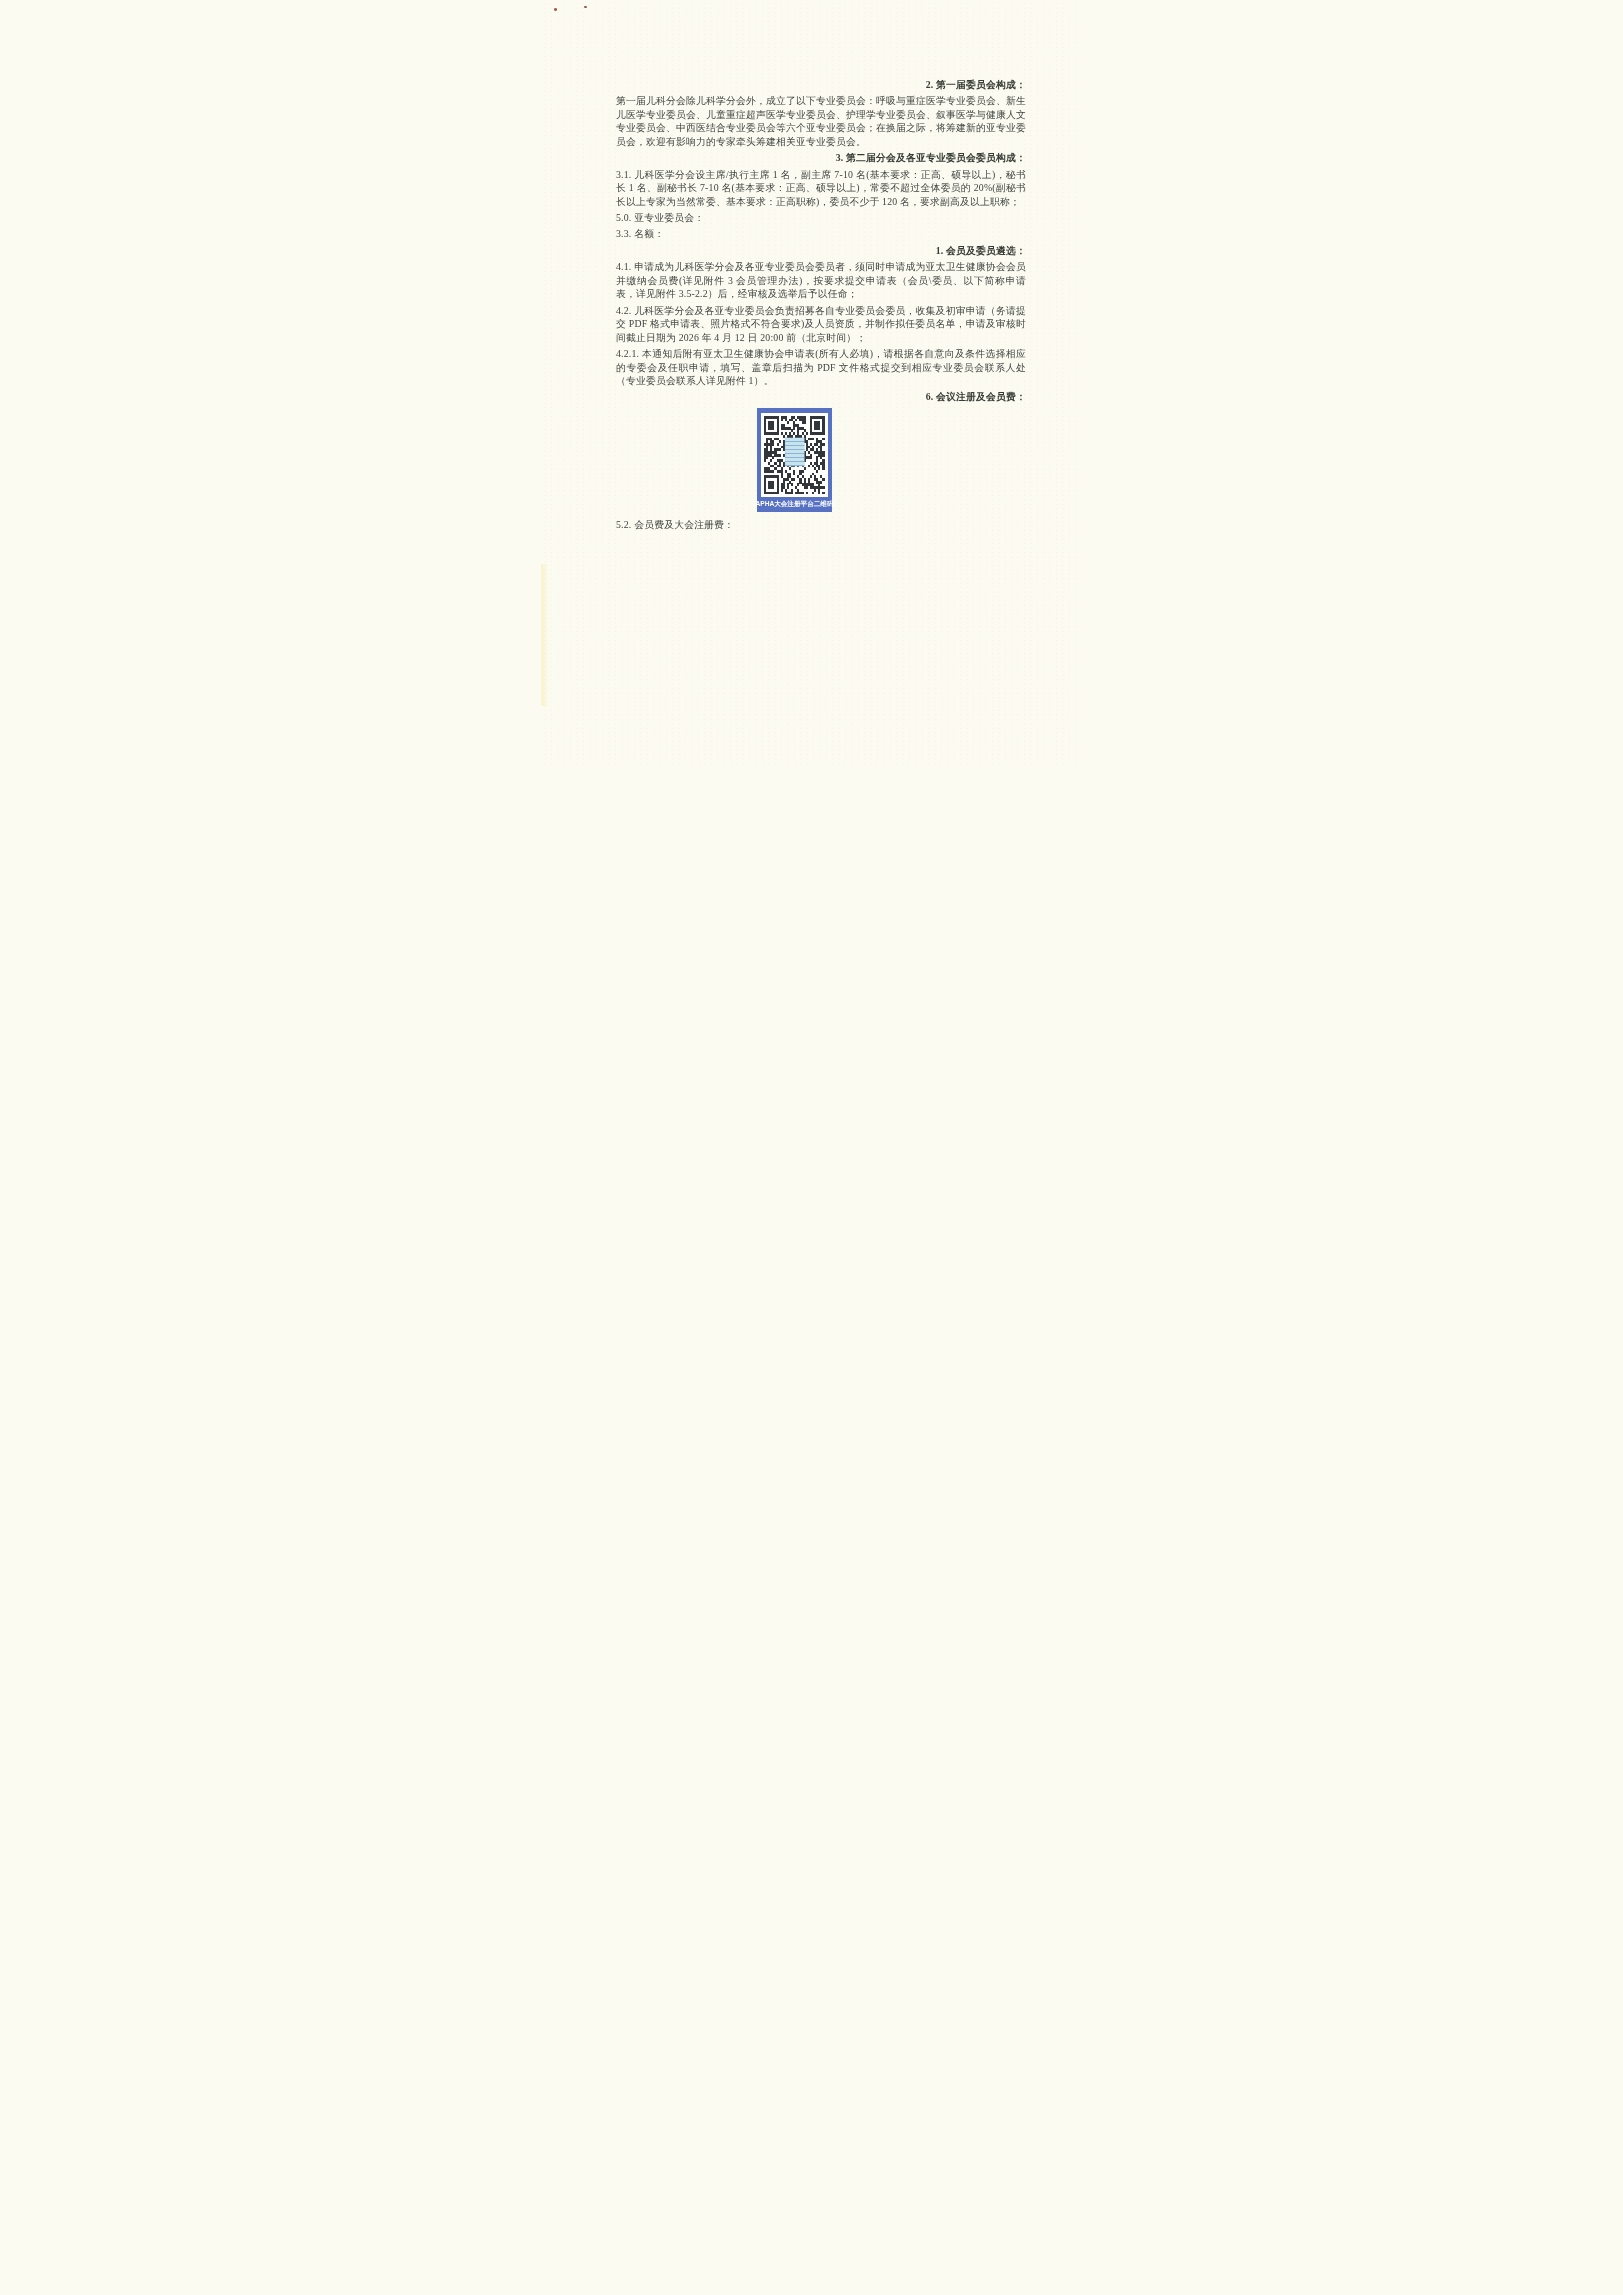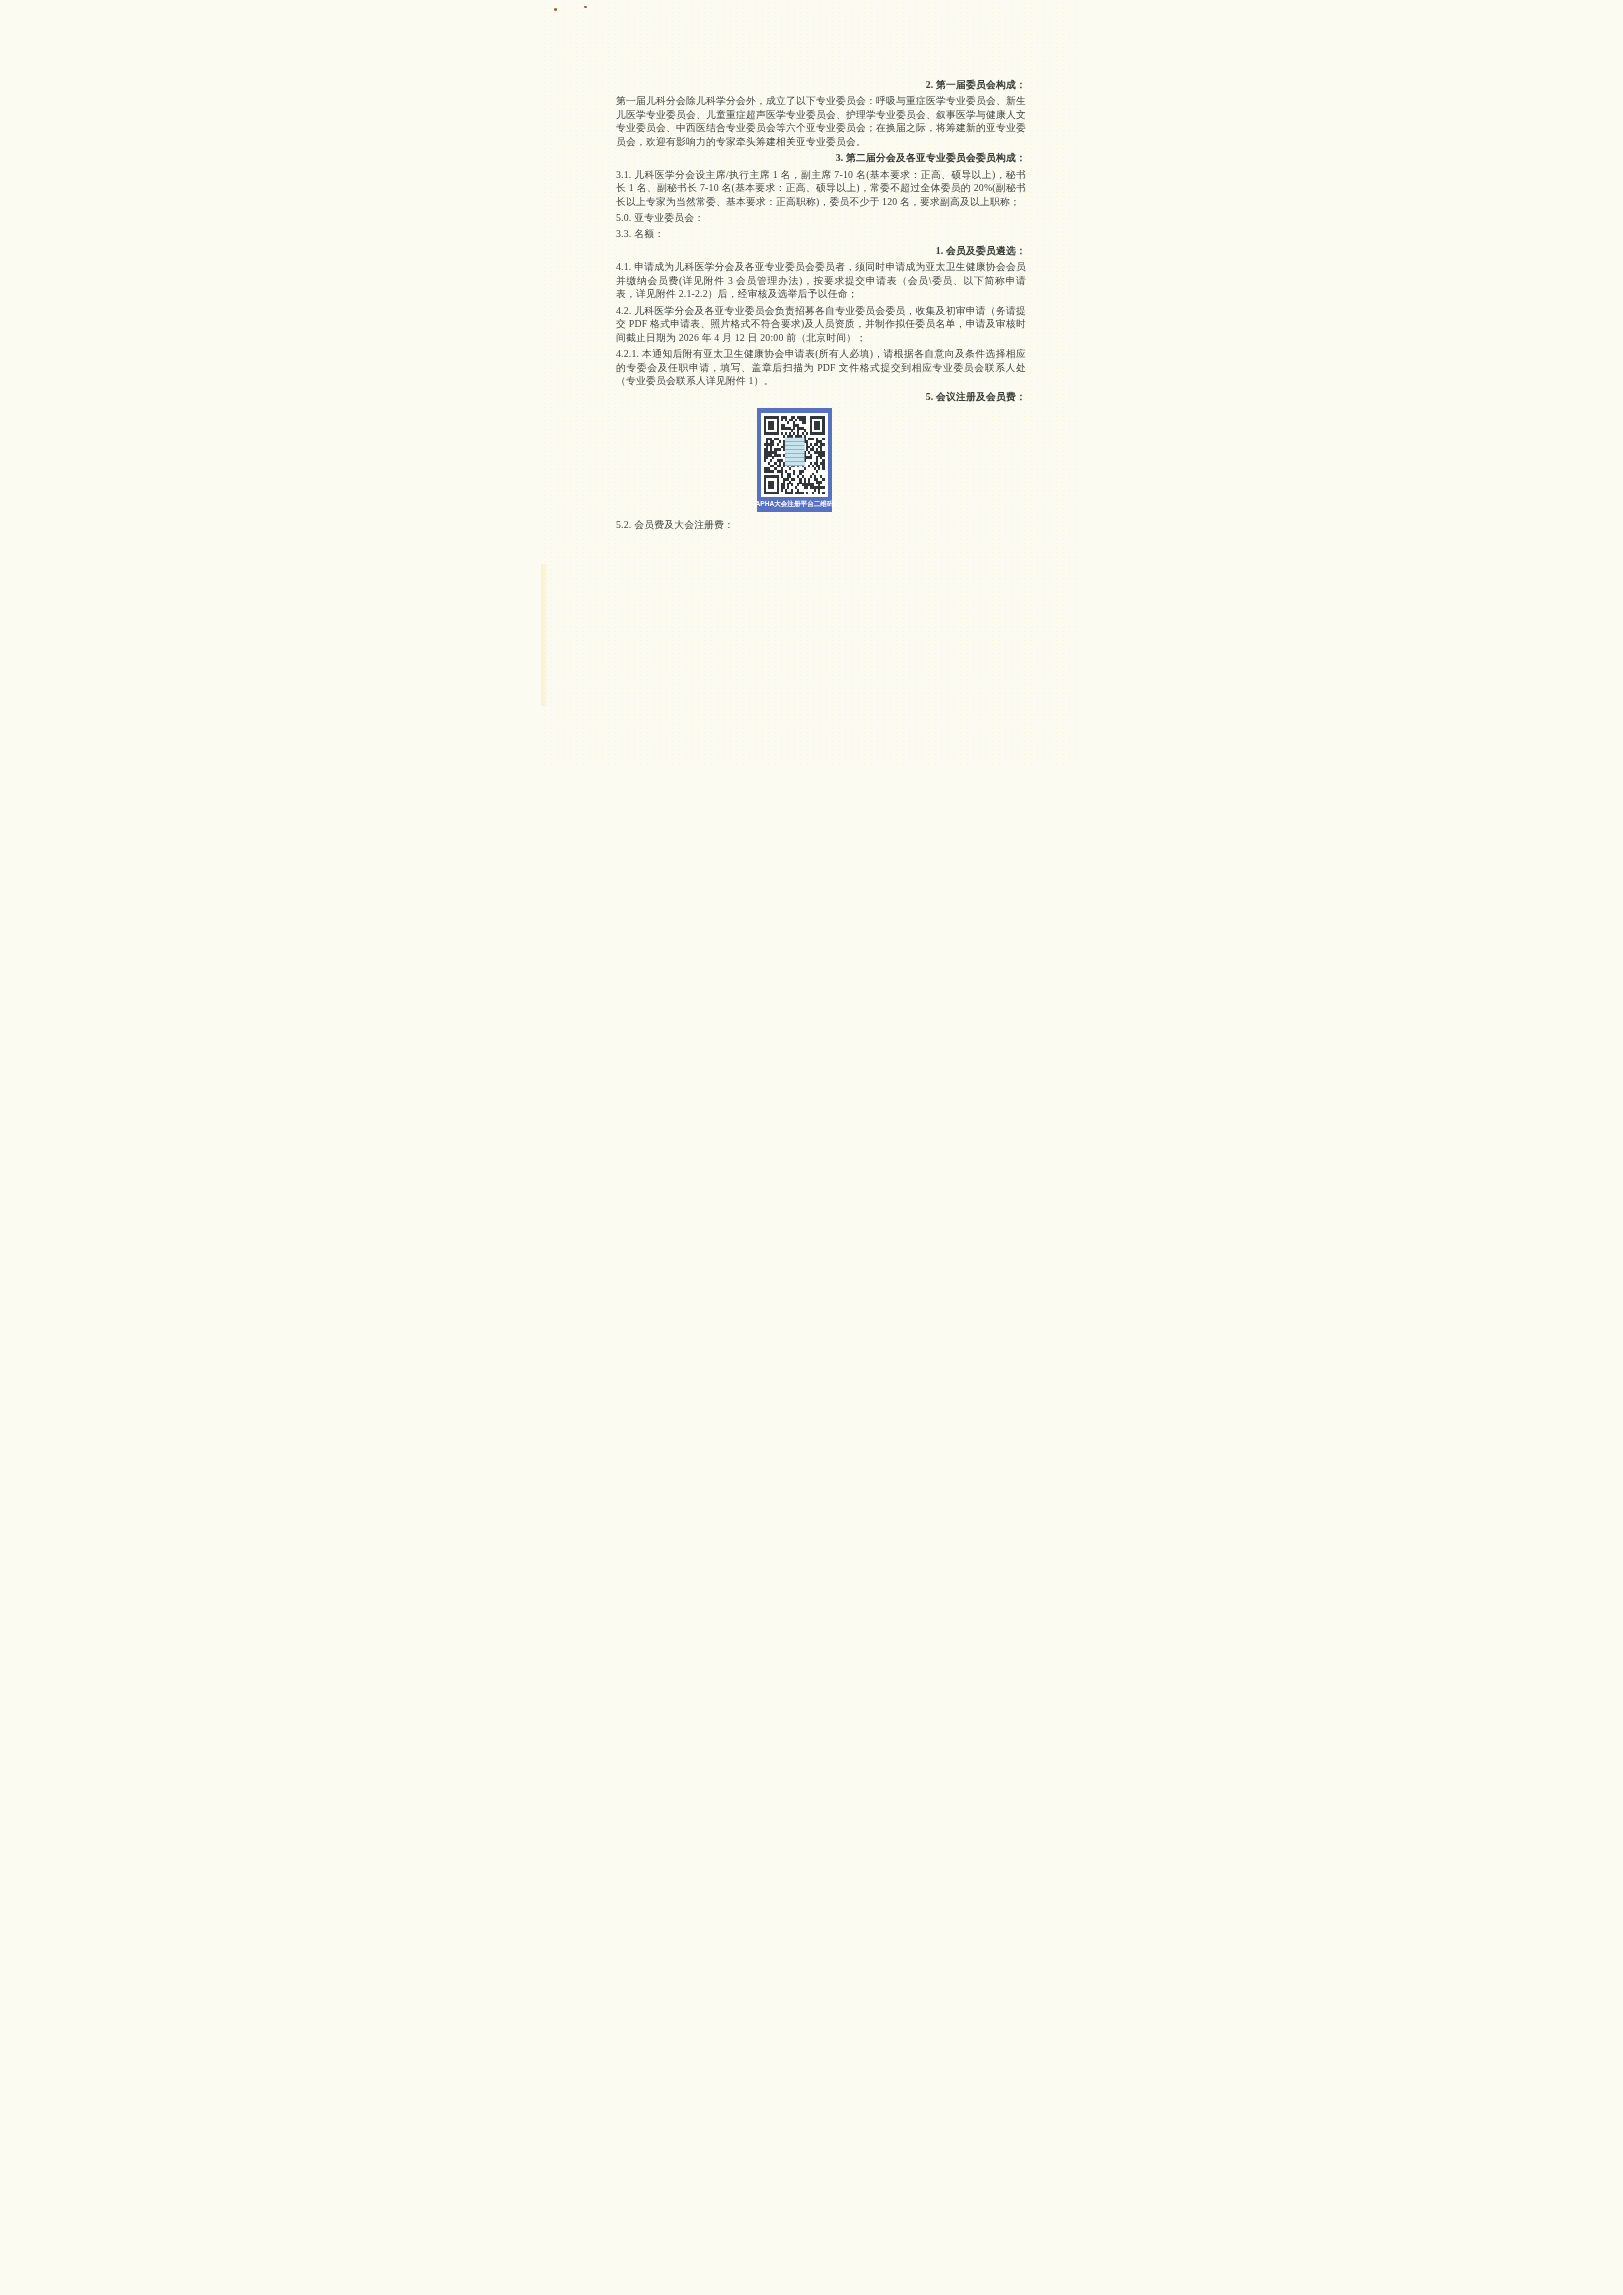--- a/index.html
+++ b/index.html
@@ -83,24 +83,24 @@
   <div class="smudge"></div>
 
   <div class="content" style="color: rgb(62, 68, 64);">
     <p class="p h">2. 第一届委员会构成：</p>
     <p class="p">第一届儿科分会除儿科学分会外，成立了以下专业委员会：呼吸与重症医学专业委员会、新生儿医学专业委员会、儿童重症超声医学专业委员会、护理学专业委员会、叙事医学与健康人文专业委员会、中西医结合专业委员会等六个亚专业委员会；在换届之际，将筹建新的亚专业委员会，欢迎有影响力的专家牵头筹建相关亚专业委员会。</p>
     <p class="p h">3. 第二届分会及各亚专业委员会委员构成：</p>
     <p class="p">3.1. 儿科医学分会设主席/执行主席 1 名，副主席 7-10 名(基本要求：正高、硕导以上)，秘书长 1 名、副秘书长 7-10 名(基本要求：正高、硕导以上)，常委不超过全体委员的 20%(副秘书长以上专家为当然常委、基本要求：正高职称)，委员不少于 120 名，要求副高及以上职称；</p>
     <p class="p">5.0. 亚专业委员会：</p>
     <p class="p">3.3. 名额：</p>
     <p class="p h">1. 会员及委员遴选：</p>
-    <p class="p">4.1. 申请成为儿科医学分会及各亚专业委员会委员者，须同时申请成为亚太卫生健康协会会员并缴纳会员费(详见附件 3 会员管理办法)，按要求提交申请表（会员\委员、以下简称申请表，详见附件 2.1-2.2）后，经审核及选举后予以任命；</p>
+    <p class="p">4.1. 申请成为儿科医学分会及各亚专业委员会委员者，须同时申请成为亚太卫生健康协会会员并缴纳会员费(详见附件 3 会员管理办法)，按要求提交申请表（会员\委员、以下简称申请表，详见附件 3.5-2.2）后，经审核及选举后予以任命；</p>
     <p class="p">4.2. 儿科医学分会及各亚专业委员会负责招募各自专业委员会委员，收集及初审申请（务请提交 PDF 格式申请表、照片格式不符合要求)及人员资质，并制作拟任委员名单，申请及审核时间截止日期为 2026 年 4 月 12 日 20:00 前（北京时间）；</p>
     <p class="p">4.2.1. 本通知后附有亚太卫生健康协会申请表(所有人必填)，请根据各自意向及条件选择相应的专委会及任职申请，填写、盖章后扫描为 PDF 文件格式提交到相应专业委员会联系人处（专业委员会联系人详见附件 1）。</p>
-    <p class="p h">5. 会议注册及会员费：</p>
+    <p class="p h">6. 会议注册及会员费：</p>
 
     <div class="qrblock" style="background: rgb(88, 114, 195);">
       <div class="qr-white">
         <svg id="qr-svg" viewBox="0 0 29 29" preserveAspectRatio="none" shape-rendering="crispEdges">
             <rect x="0" y="0" width="1.03" height="1.03" fill="#30363a"></rect>
             <rect x="1" y="0" width="1.03" height="1.03" fill="#30363a"></rect>
             <rect x="2" y="0" width="1.03" height="1.03" fill="#30363a"></rect>
             <rect x="3" y="0" width="1.03" height="1.03" fill="#30363a"></rect>
             <rect x="4" y="0" width="1.03" height="1.03" fill="#30363a"></rect>
             <rect x="5" y="0" width="1.03" height="1.03" fill="#30363a"></rect>

